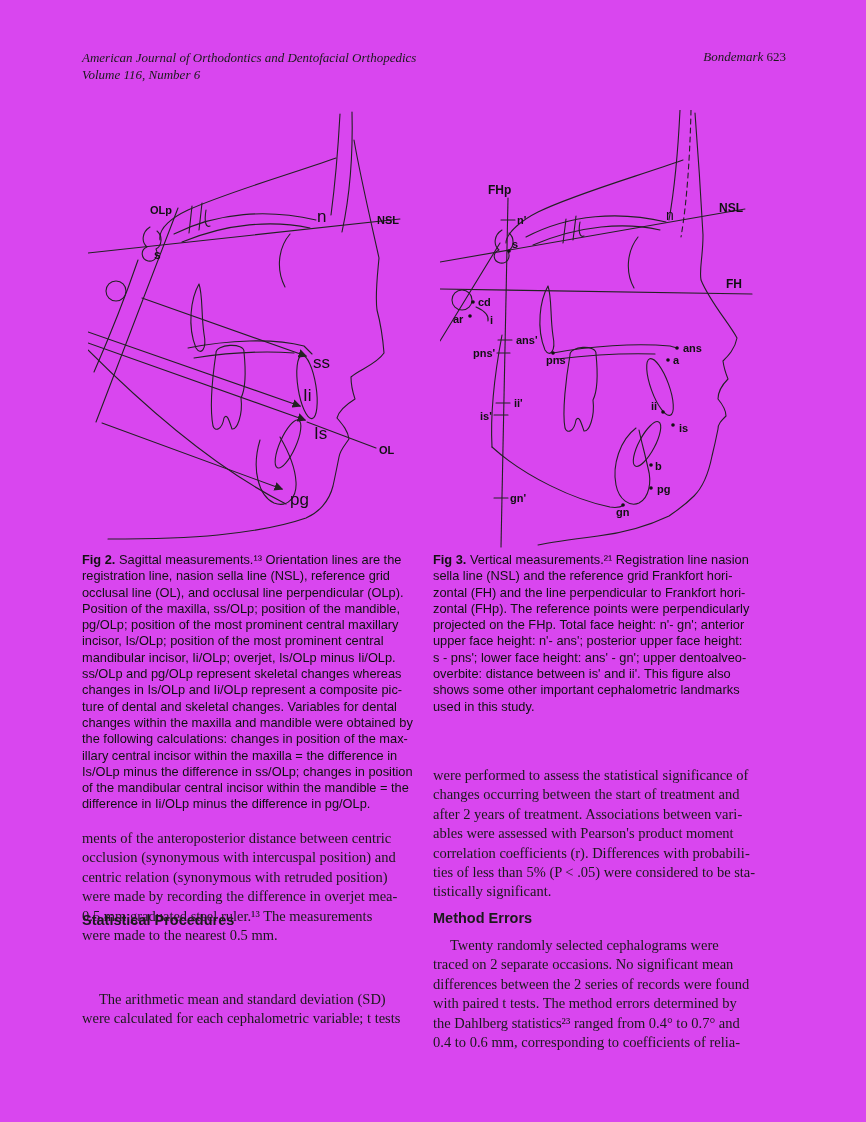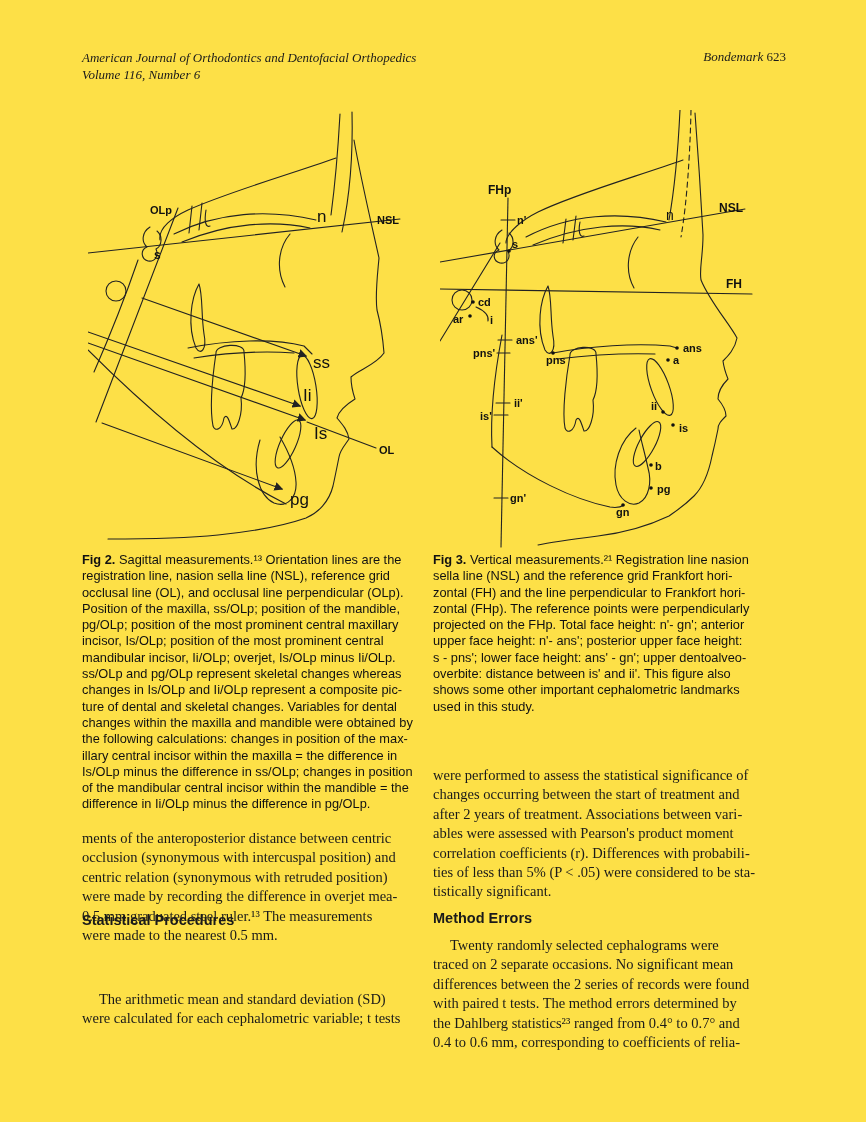--- a/index.html
+++ b/index.html
@@ -1,16 +1,16 @@
 <!DOCTYPE html>
 <html><head>
 <meta charset="utf-8">
 <style>
   html,body{margin:0;padding:0;background:#e8e8e8;}
-  .page{position:relative;width:866px;height:1122px;background:#fde047;overflow:hidden;
+  .page{position:relative;width:866px;height:1122px;background:#d946ef;overflow:hidden;
         font-family:"Liberation Serif",serif;color:#1a1a1a;}
   .abs{position:absolute;}
   
   .hdr-left{left:82px;top:49px;font-style:italic;font-size:13px;line-height:17px;}
   .hdr-right{right:80px;top:49px;font-size:13px;text-align:right;}
   .hdr-right .auth{font-style:italic;margin-left:18px;}
   .hdr-right .pg{font-weight:normal;font-style:normal;}
   
   svg text{font-family:"Liberation Sans",sans-serif;fill:#111;}
   svg .big{font-size:17px;}

